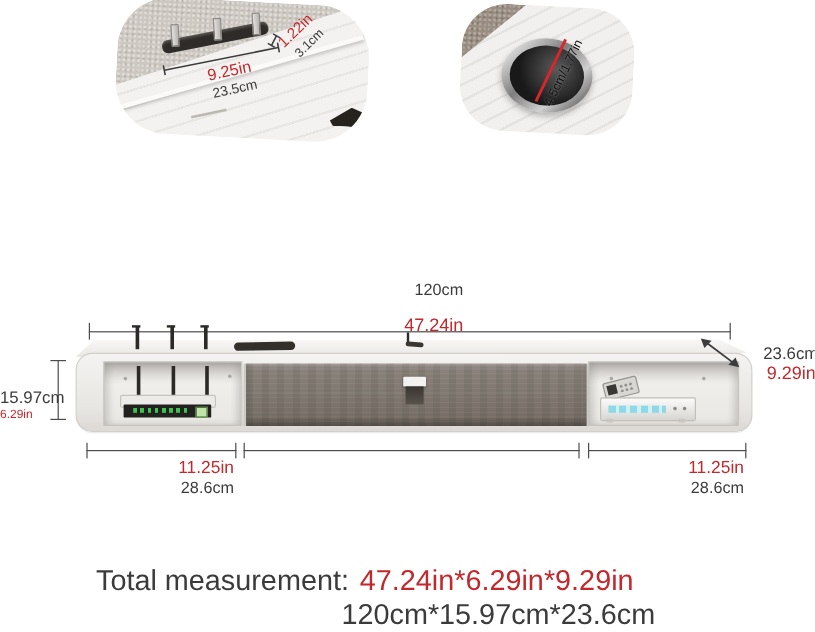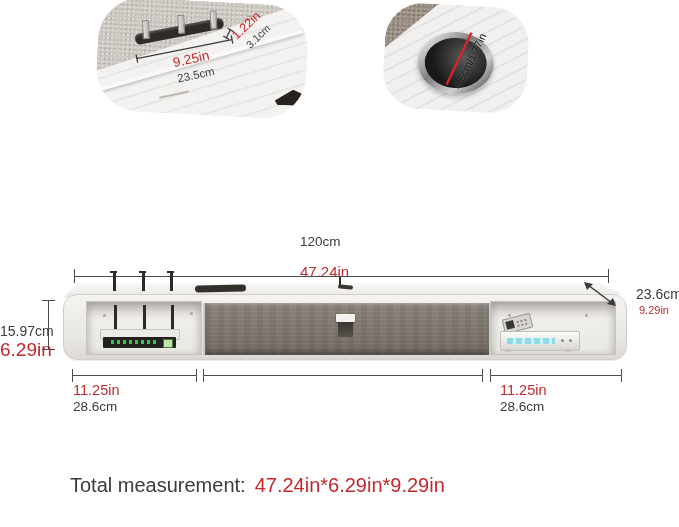--- a/index.html
+++ b/index.html
@@ -43,21 +43,21 @@
   .hole2{left:7px;top:6px;width:62px;height:50px;border-radius:50%;
          background:radial-gradient(circle at 62% 38%, #5a5a5a, #191919 62%);}
 
   
   .dl-h{height:1.3px;background:#4c4c4c;}
   .dl-v{width:1.3px;background:#4c4c4c;}
   .tick-v{width:1.3px;height:14px;background:#4c4c4c;}
   .tick-h{height:1.3px;width:13px;background:#4c4c4c;}
   .dim-cm{font-size:13.5px;color:var(--ink);line-height:1.1;}
   .dim-in{font-size:14.5px;color:var(--accent-red);line-height:1.1;}
-  .tcenter{text-align:left;}
+  .tcenter{text-align:right;}
   .tright{text-align:left;}
 
   
   .cab-top{left:63px;top:283px;width:562px;height:15px;
            background:linear-gradient(180deg,#f8f7f5,#e9e7e4);
            clip-path:polygon(2.7% 2%, 95.5% 0%, 99.6% 75%, 0% 96%);}
   .cab-body{left:63px;top:294px;width:562px;height:64px;border-radius:14px;
             background:linear-gradient(180deg,#f4f3f1,#e8e6e3 70%,#dcd9d5);
             border:1px solid #d2cfca;box-shadow:0 1px 0 rgba(0,0,0,.08);}
   .bay{background:linear-gradient(180deg,#d6d3cf,#f0eeeb 35%,#e9e7e3);
@@ -93,21 +93,21 @@
                 background:repeating-linear-gradient(90deg,#8fd8e6 0 6px,#cdeff6 6px 9px);}
   .player-dot{top:7px;width:3px;height:3px;border-radius:50%;background:#8d8a86;}
   .player-foot{top:17px;width:6px;height:3px;background:#c9c6c1;border-radius:1px;}
   .remote{left:503px;top:316px;width:27px;height:13px;background:#d9d7d4;border:1px solid #97948f;
           border-radius:2px;transform:rotate(-14deg);}
   .remote-screen{left:2px;top:2px;width:8px;height:8px;background:#3a3835;}
   .remote-dots{left:12px;top:3px;width:12px;height:7px;
                background:radial-gradient(#8a8783 1px, transparent 1.2px);background-size:4px 4px;}
 
   
-  .total-line1{left:70px;top:471px;width:560px;font-size:20px;line-height:28px;white-space:nowrap;}
+  .total-line1{left:80px;top:471px;width:560px;font-size:24px;line-height:28px;white-space:nowrap;}
   .total-line1 .red{color:var(--accent-red);margin-left:9px;}
   .total-line2{left:150px;top:500px;width:396px;font-size:24px;line-height:26px;text-align:right;}
 </style>
 </head>
 <body>
 
 <div class="canvas">
 
   <div class="inset inset1">
     <div class="abs carpet1"></div>
@@ -194,40 +194,41 @@
     <div class="abs player-foot" style="left:4px;"></div>
     <div class="abs player-foot" style="left:64px;"></div>
   </div>
 
   <svg class="abs" style="left:580px;top:278px;" width="44" height="32">
     <line x1="8" y1="7" x2="32" y2="25" stroke="#3c3c3c" stroke-width="1.5"></line>
     <polygon points="4,4 13,6 7,12" fill="#3c3c3c"></polygon>
     <polygon points="36,28 27,26 33,20" fill="#3c3c3c"></polygon>
   </svg>
   <div class="abs dim-cm" style="left:636px;top:287px;font-size:14px;">23.6cm</div>
-  <div class="abs dim-in" style="left:639px;top:304px;font-size:11px;">9.29in</div>
+  <div class="abs dim-in" style="left:639px;top:304px;font-size:15px;">9.29in</div>
 
   <div class="abs dl-v" style="left:48px;top:300px;height:50px;"></div>
   <div class="abs tick-h" style="left:42px;top:300px;"></div>
   <div class="abs tick-h" style="left:42px;top:349px;"></div>
   <div class="abs dim-cm tright" style="left:0px;top:324px;width:46px;font-size:14px;">15.97cm</div>
-  <div class="abs dim-in tright" style="left:0px;top:340px;width:45px;font-size:19px;">6.29in</div>
+  <div class="abs dim-in tright" style="left:0px;top:340px;width:45px;font-size:10px;">6.29in</div>
 
   <div class="abs dl-h" style="left:72px;top:375px;width:125px;"></div>
   <div class="abs dl-h" style="left:203px;top:375px;width:280px;"></div>
   <div class="abs dl-h" style="left:490px;top:375px;width:132px;"></div>
   <div class="abs tick-v" style="left:72px;top:369px;height:13px;"></div>
   <div class="abs tick-v" style="left:196px;top:369px;height:13px;"></div>
   <div class="abs tick-v" style="left:203px;top:369px;height:13px;"></div>
   <div class="abs tick-v" style="left:482px;top:369px;height:13px;"></div>
   <div class="abs tick-v" style="left:490px;top:369px;height:13px;"></div>
   <div class="abs tick-v" style="left:621px;top:369px;height:13px;"></div>
 
   <div class="abs dim-in tcenter" style="left:73px;top:383px;width:122px;">11.25in</div>
   <div class="abs dim-cm tcenter" style="left:73px;top:400px;width:122px;">28.6cm</div>
   <div class="abs dim-in tcenter" style="left:500px;top:383px;width:120px;">11.25in</div>
   <div class="abs dim-cm tcenter" style="left:500px;top:400px;width:120px;">28.6cm</div>
 
   <div class="abs total-line1">
     <span>Total measurement:</span><span class="red">47.24in*6.29in*9.29in</span>
   </div>
+  <div class="abs total-line2">120cm*15.97cm*23.6cm</div>
 
 </div>
 
 </body></html>

